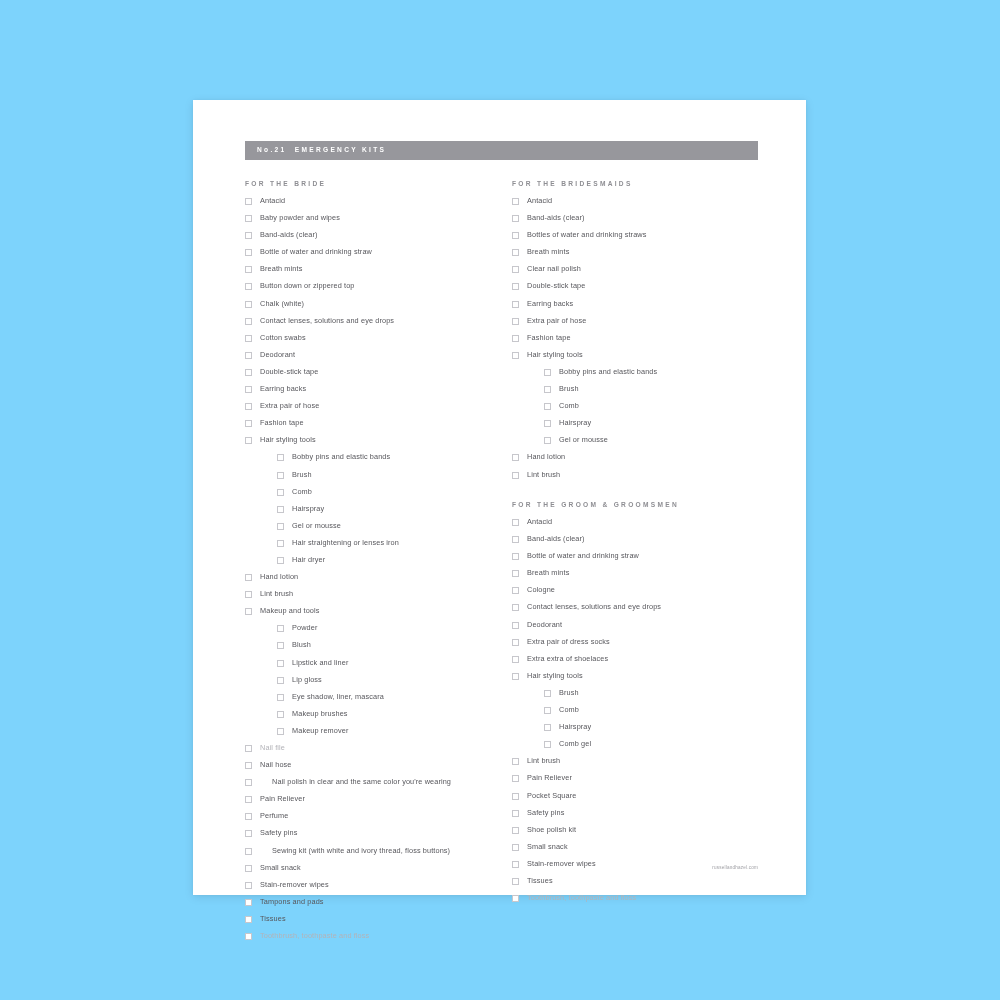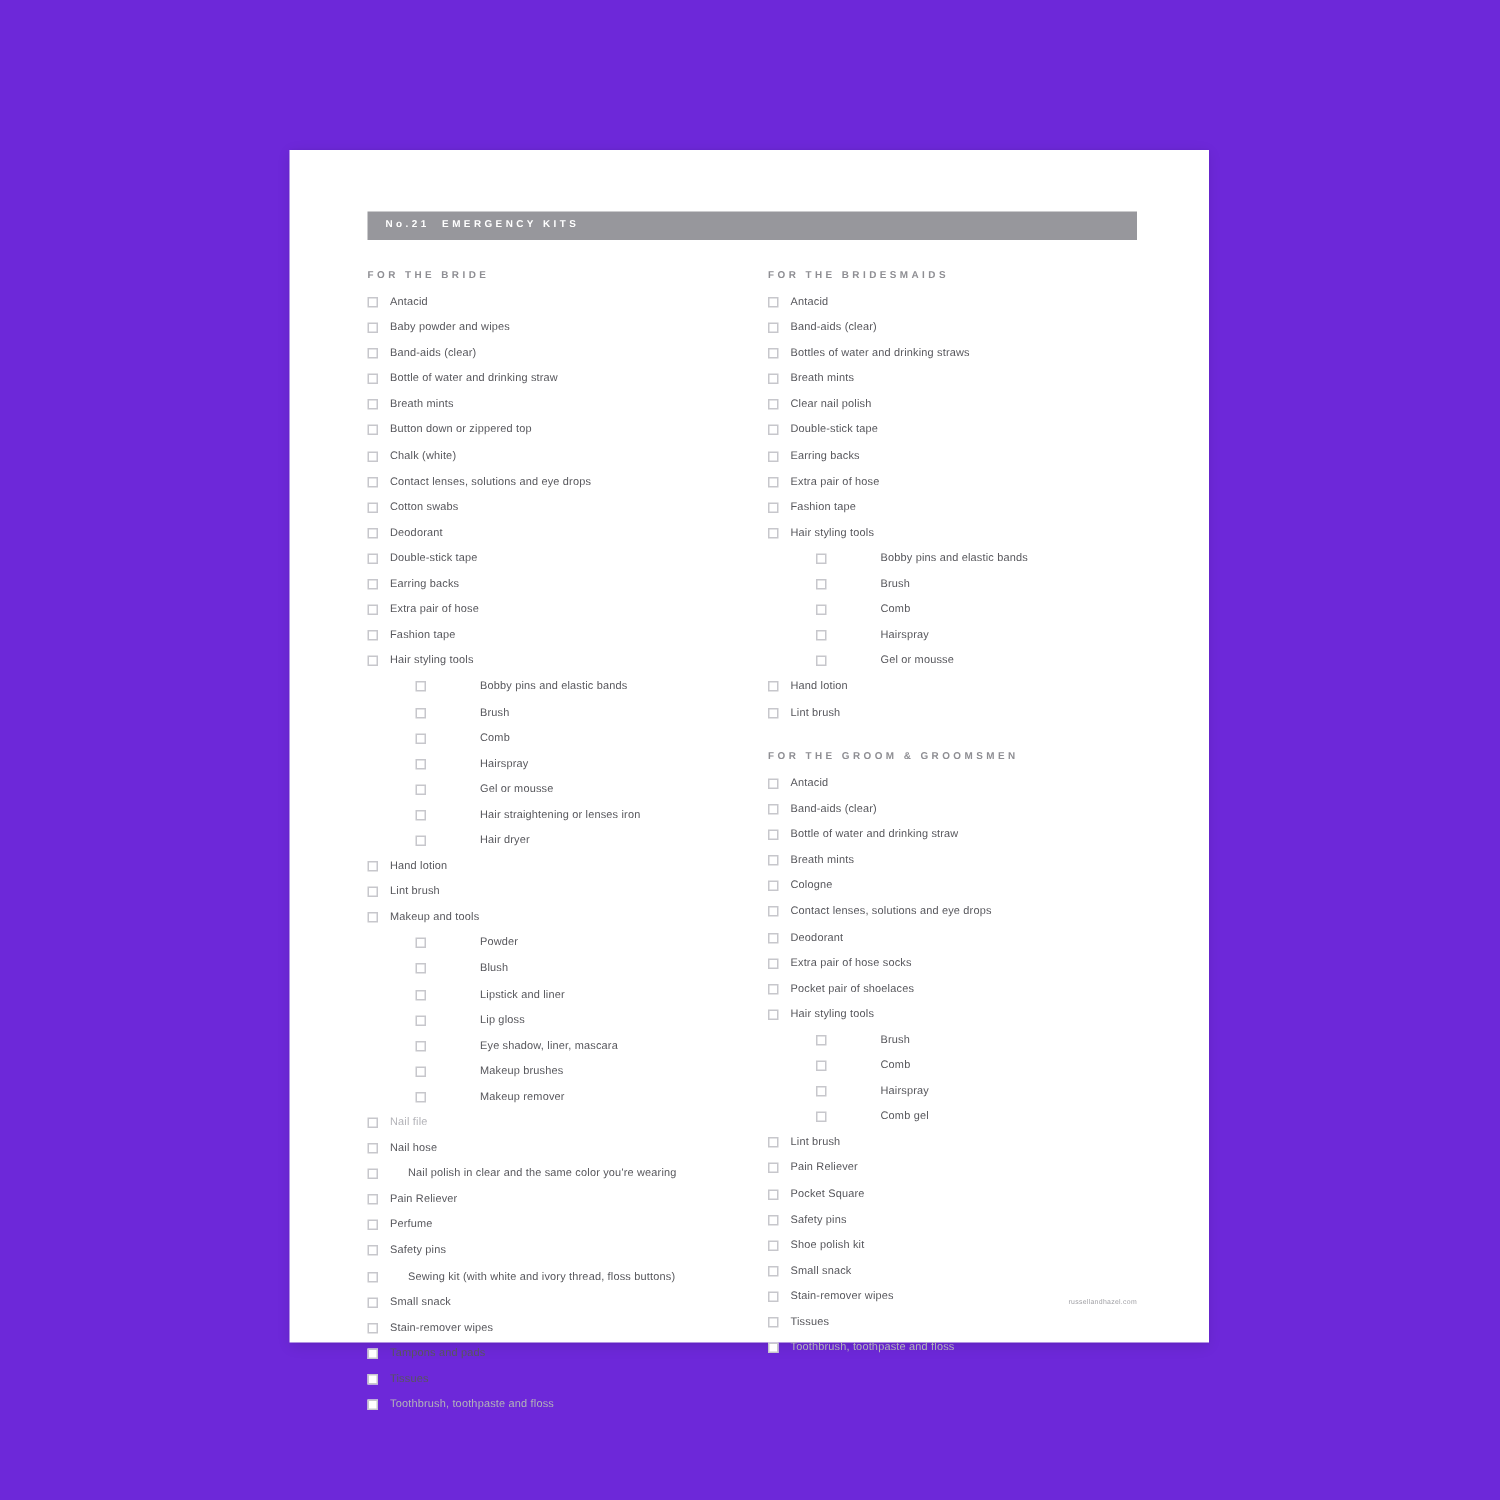--- a/index.html
+++ b/index.html
@@ -8,21 +8,21 @@
     background: #ffffff;
     width: 1000px;
     height: 1000px;
     font-family: "Liberation Sans", sans-serif;
   }
   #stage {
     position: relative;
     width: 1000px;
     height: 1000px;
     overflow: hidden;
-    background: #6d28d9;
+    background: #7dd3fc;
   }
   
   #sheet {
     position: absolute;
     left: 193px;
     top: 100px;
     width: 613px;
     height: 795px;
     background: #ffffff;
     box-shadow: 0 2px 9px rgba(0,0,0,0.10), 0 0 2px rgba(0,0,0,0.06);
@@ -83,21 +83,21 @@
     white-space: nowrap;
     margin-bottom: 10px;
   }
   .section + .section { margin-top: 20px; }
 
   .row {
     display: flex;
     align-items: flex-start;
     margin-bottom: 6.6px;
   }
-  .row.sub { padding-left: 32px; gap: 28px; }
+  .row.sub { padding-left: 32px; }
 
   .cbox {
     flex: 0 0 auto;
     width: 7px;
     height: 7px;
     border: 1px solid #c7c7cc;
     background: #ffffff;
     margin-top: 1px;
     box-sizing: border-box;
   }
@@ -417,25 +417,25 @@
           <div class="row">
             <div class="cbox"></div>
             <div class="label">Contact lenses, solutions and eye drops</div>
           </div>
           <div class="row">
             <div class="cbox"></div>
             <div class="label">Deodorant</div>
           </div>
           <div class="row">
             <div class="cbox"></div>
-            <div class="label">Extra pair of hose socks</div>
-          </div>
-          <div class="row">
-            <div class="cbox"></div>
-            <div class="label">Pocket pair of shoelaces</div>
+            <div class="label">Extra pair of dress socks</div>
+          </div>
+          <div class="row">
+            <div class="cbox"></div>
+            <div class="label">Extra extra of shoelaces</div>
           </div>
           <div class="row">
             <div class="cbox"></div>
             <div class="label">Hair styling tools</div>
           </div>
           <div class="row sub">
             <div class="cbox"></div>
             <div class="label">Brush</div>
           </div>
           <div class="row sub">

